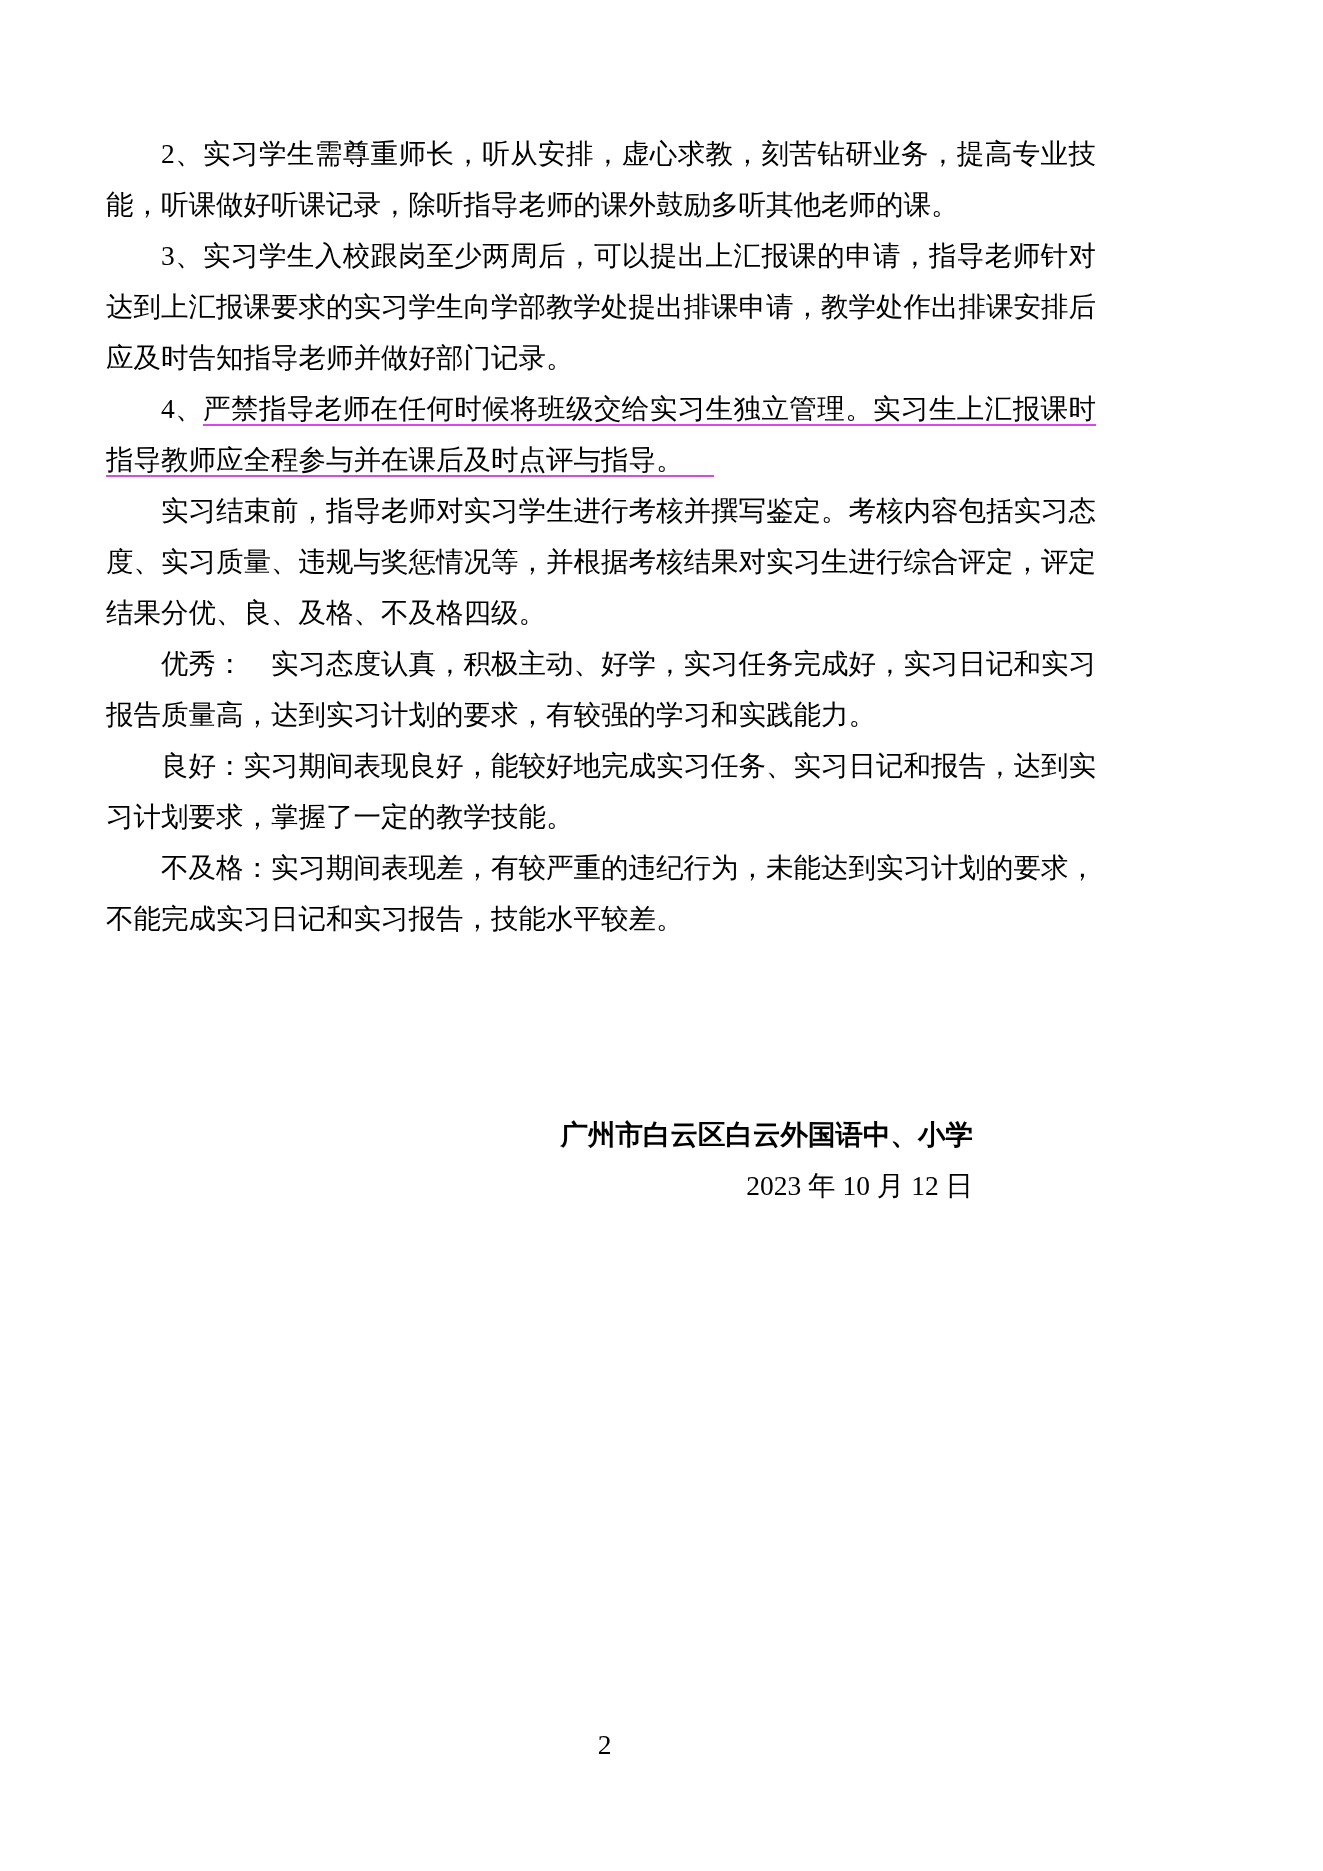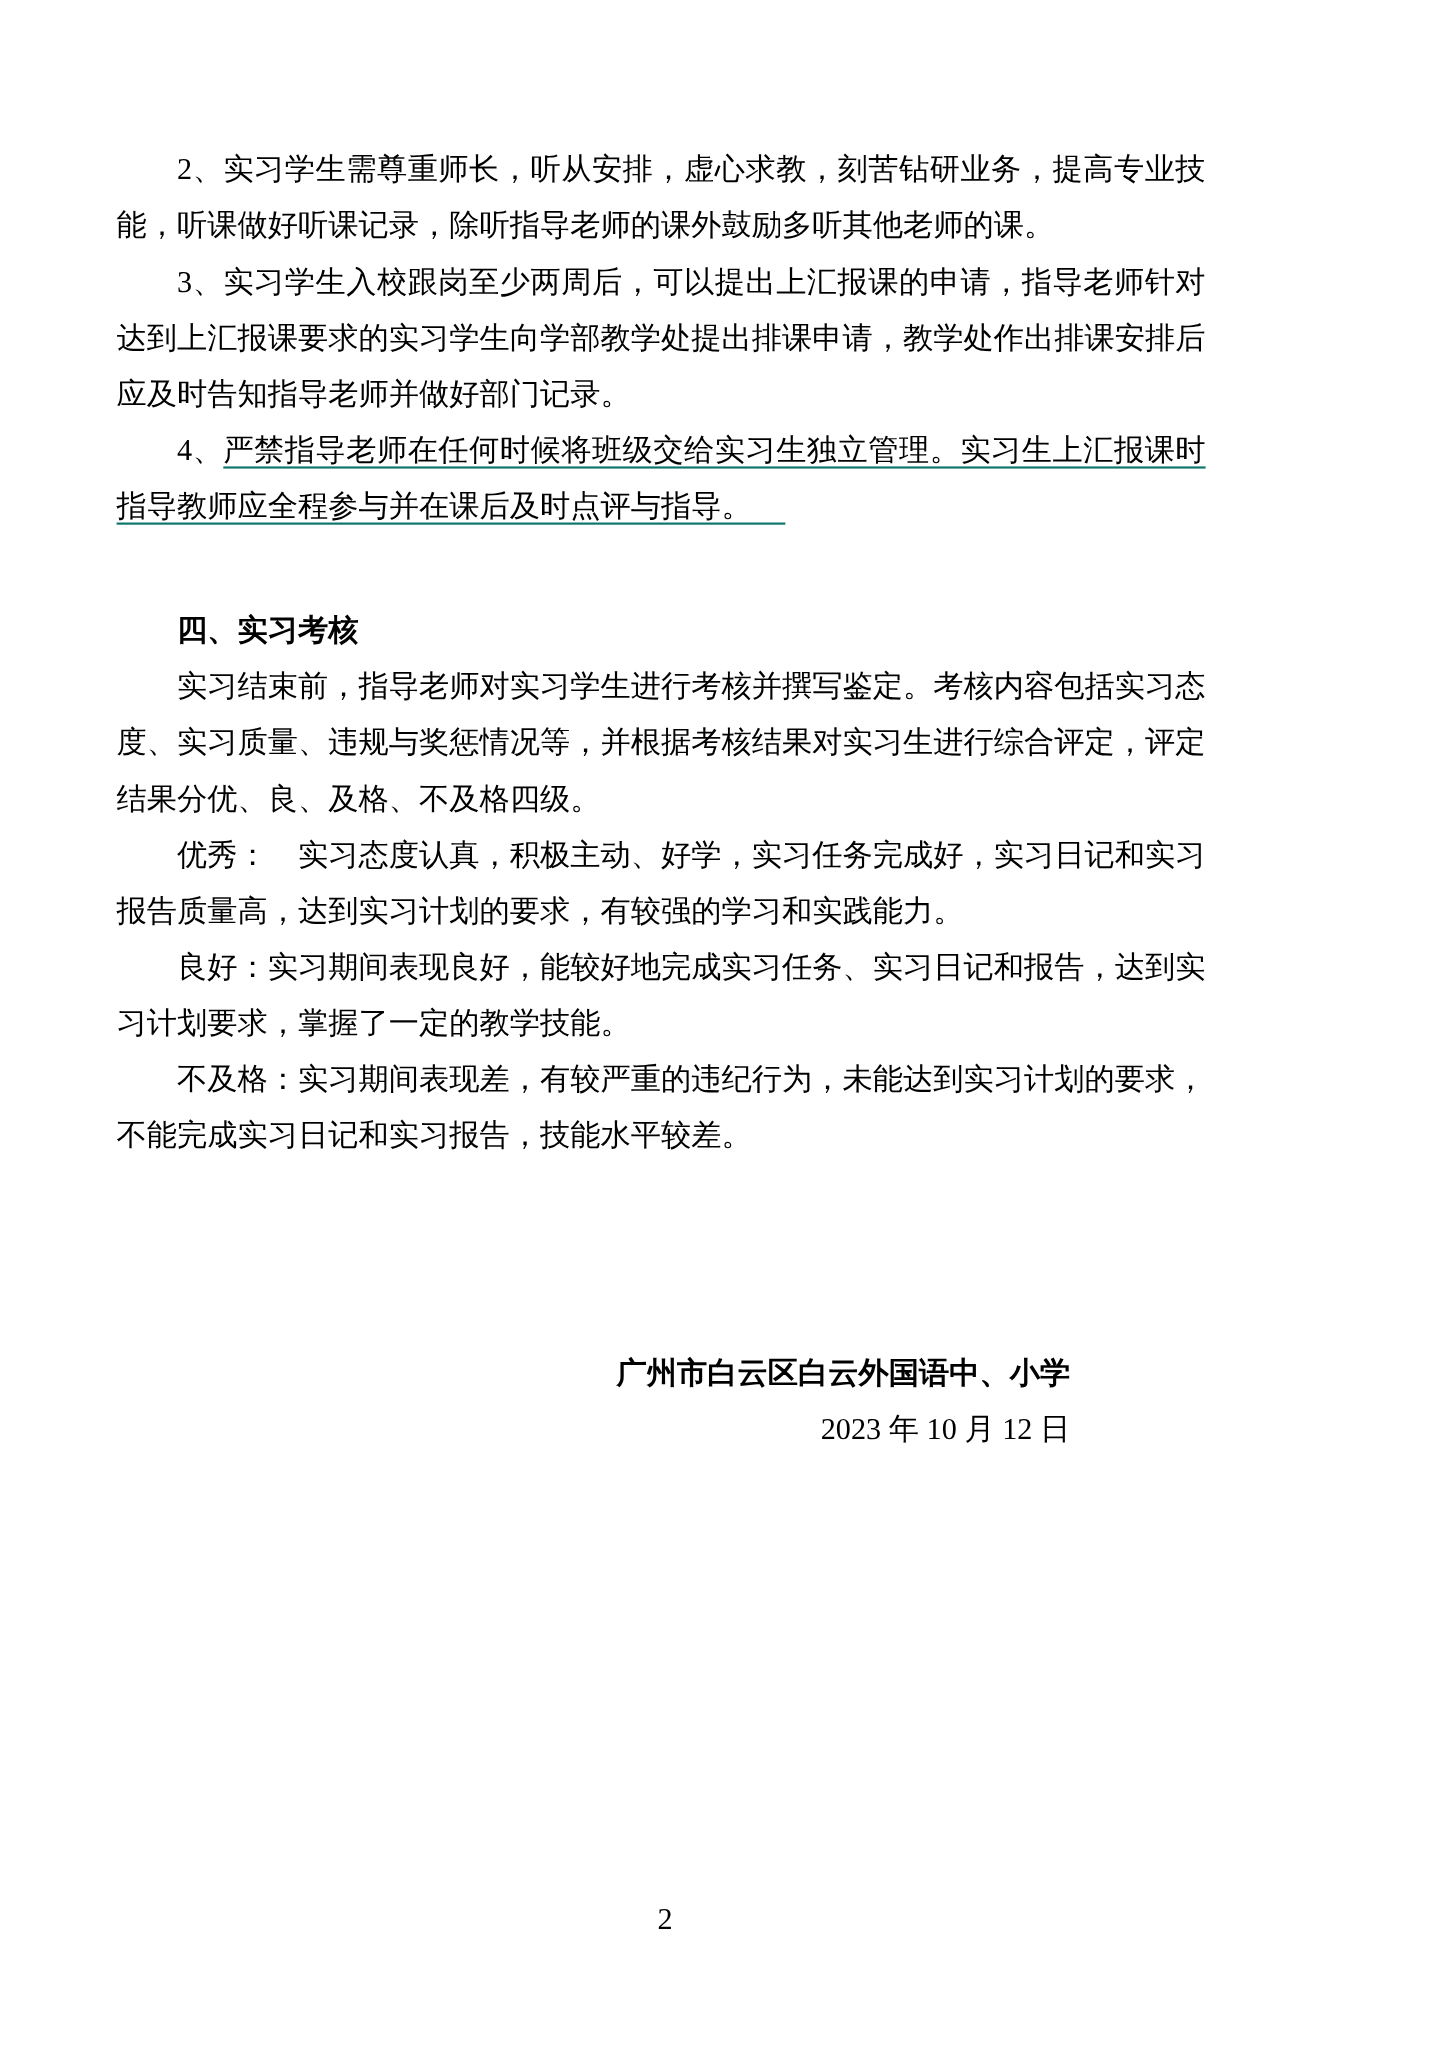--- a/index.html
+++ b/index.html
@@ -14,21 +14,21 @@
   .page { width: 1209px; height: 1871px; position: relative; overflow: hidden; }
   .content { padding: 128px 113px 0 106px; }
   .content p {
     margin: 0;
     font-size: 27.5px;
     line-height: 51px;
     text-align: justify;
     text-indent: 2em;
     word-break: normal;
   }
-  .u { border-bottom: 2px solid #0f766e; }
+  .u { border-bottom: 2px solid #d946ef; }
   .pad30 { padding-right: 30px; }
   .pad38 { padding-right: 38px; }
   .heading { font-weight: bold; margin-top: 62px !important; }
   .signature {
     margin-top: 165px;
     margin-left: auto;
     margin-right: 123px;
     width: fit-content;
   }
   .signature p {
@@ -52,21 +52,20 @@
 <div class="page">
   <div class="content">
 
     <p><span>2、实习学生需尊重师长，听从安排，虚心求教，刻苦钻研业务，提高专业技能，听课做好听课记录，除听指导老师的课外鼓励多听其他老师的课。</span></p>
 
     <p><span>3、实习学生入校跟岗至少两周后，可以提出上汇报课的申请，指导老师针对达到上汇报课要求的实习学生向学部教学处提出排课申请，教学处作出排课安排后应及时告知指导老师并做好部门记录。</span></p>
 
     <p><span>4、</span><span class="u pad30">严禁指导老师在任何时候将班级交给实习生独立管理。实习生上汇报课时指导教师应全程参与并在课后及时点评与指导。</span></p>
 
 
-    <p class="heading"><span>四、实习考核</span></p>
 
     <p><span>实习结束前，指导老师对实习学生进行考核并撰写鉴定。考核内容包括实习态度、实习质量、违规与奖惩情况等，并根据考核结果对实习生进行综合评定，评定结果分优、良、及格、不及格四级。</span></p>
 
     <p><span>优秀：　实习态度认真，积极主动、好学，实习任务完成好，实习日记和实习报告质量高，达到实习计划的要求，有较强的学习和实践能力。</span></p>
 
     <p><span>良好：实习期间表现良好，能较好地完成实习任务、实习日记和报告，达到实习计划要求，掌握了一定的教学技能。</span></p>
 
 
     <p><span>不及格：实习期间表现差，有较严重的违纪行为，未能达到实习计划的要求，不能完成实习日记和实习报告，技能水平较差。</span></p>
 

